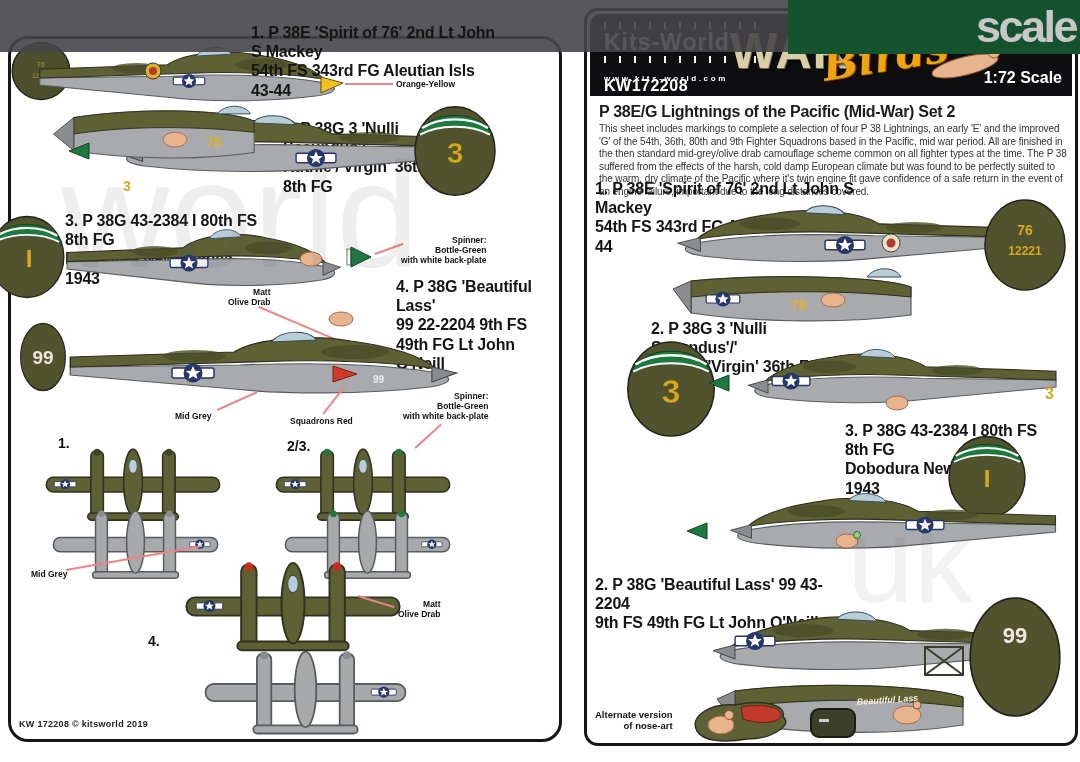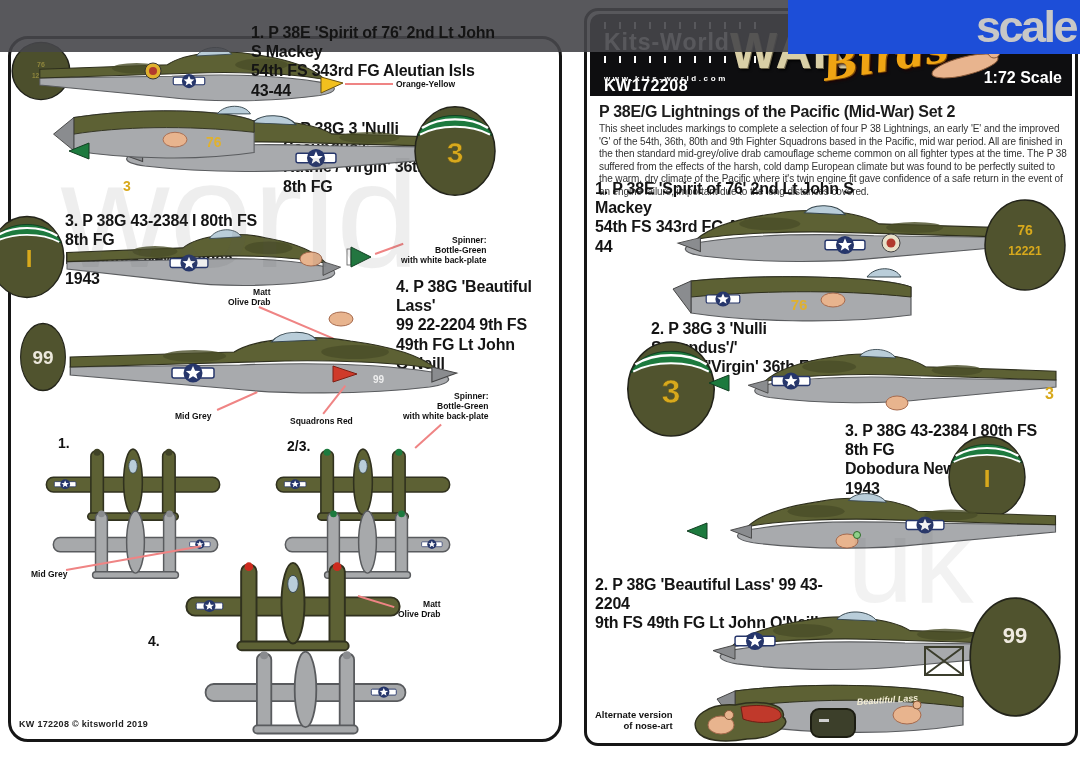--- a/index.html
+++ b/index.html
@@ -9,21 +9,21 @@
   .pre{white-space:pre-line;}
   .page{position:absolute;background:#fff;border:3px solid #161616;box-sizing:border-box;}
   #left-page{left:8px;top:36px;width:554px;height:706px;border-radius:20px;}
   #right-page{left:584px;top:8px;width:494px;height:738px;border-radius:14px;overflow:hidden;}
   .cap{font-weight:700;font-size:16px;line-height:1.2;color:#141414;letter-spacing:-0.2px;}
   .lbl{font-weight:700;font-size:8.5px;line-height:1.18;color:#111;text-align:right;}
   .plan-lbl{font-weight:700;font-size:14px;color:#111;}
   .leader{position:absolute;height:1.6px;background:#ef8484;transform-origin:0 50%;}
   .ghost{position:absolute;font-weight:400;color:rgba(90,90,90,0.10);pointer-events:none;}
   #top-band{position:absolute;left:0;top:0;width:792px;height:52px;background:rgba(70,70,74,0.90);}
-  #sm-box{position:absolute;left:788px;top:0;width:292px;height:54px;background:#1d4ed8;
+  #sm-box{position:absolute;left:788px;top:0;width:292px;height:54px;background:#14532d;
           display:flex;align-items:center;justify-content:flex-end;padding-right:4px;box-sizing:border-box;}
   #sm-box span{font-size:45px;font-weight:700;letter-spacing:-2.5px;line-height:54px;}
   .sm-grey{color:#c7c7c7;} .sm-green{color:#84c341;}
   #rp-header{position:absolute;left:3px;top:3px;width:482px;height:82px;background:#0e0e10;
              border-radius:10px 10px 0 0;}
   .kw-brand{font-size:23px;font-weight:700;color:#fff;letter-spacing:1px;}
   .kw-ticks{height:7px;background:repeating-linear-gradient(90deg,#fff 0 2px,transparent 2px 15px);}
   .kw-web{font-size:8px;font-weight:700;color:#fff;letter-spacing:2.6px;}
   .kw-code{font-size:16px;font-weight:700;color:#fff;letter-spacing:0.5px;text-align:center;}
   .war-txt{font-size:50px;font-weight:700;color:#d9cfa6;letter-spacing:1px;

